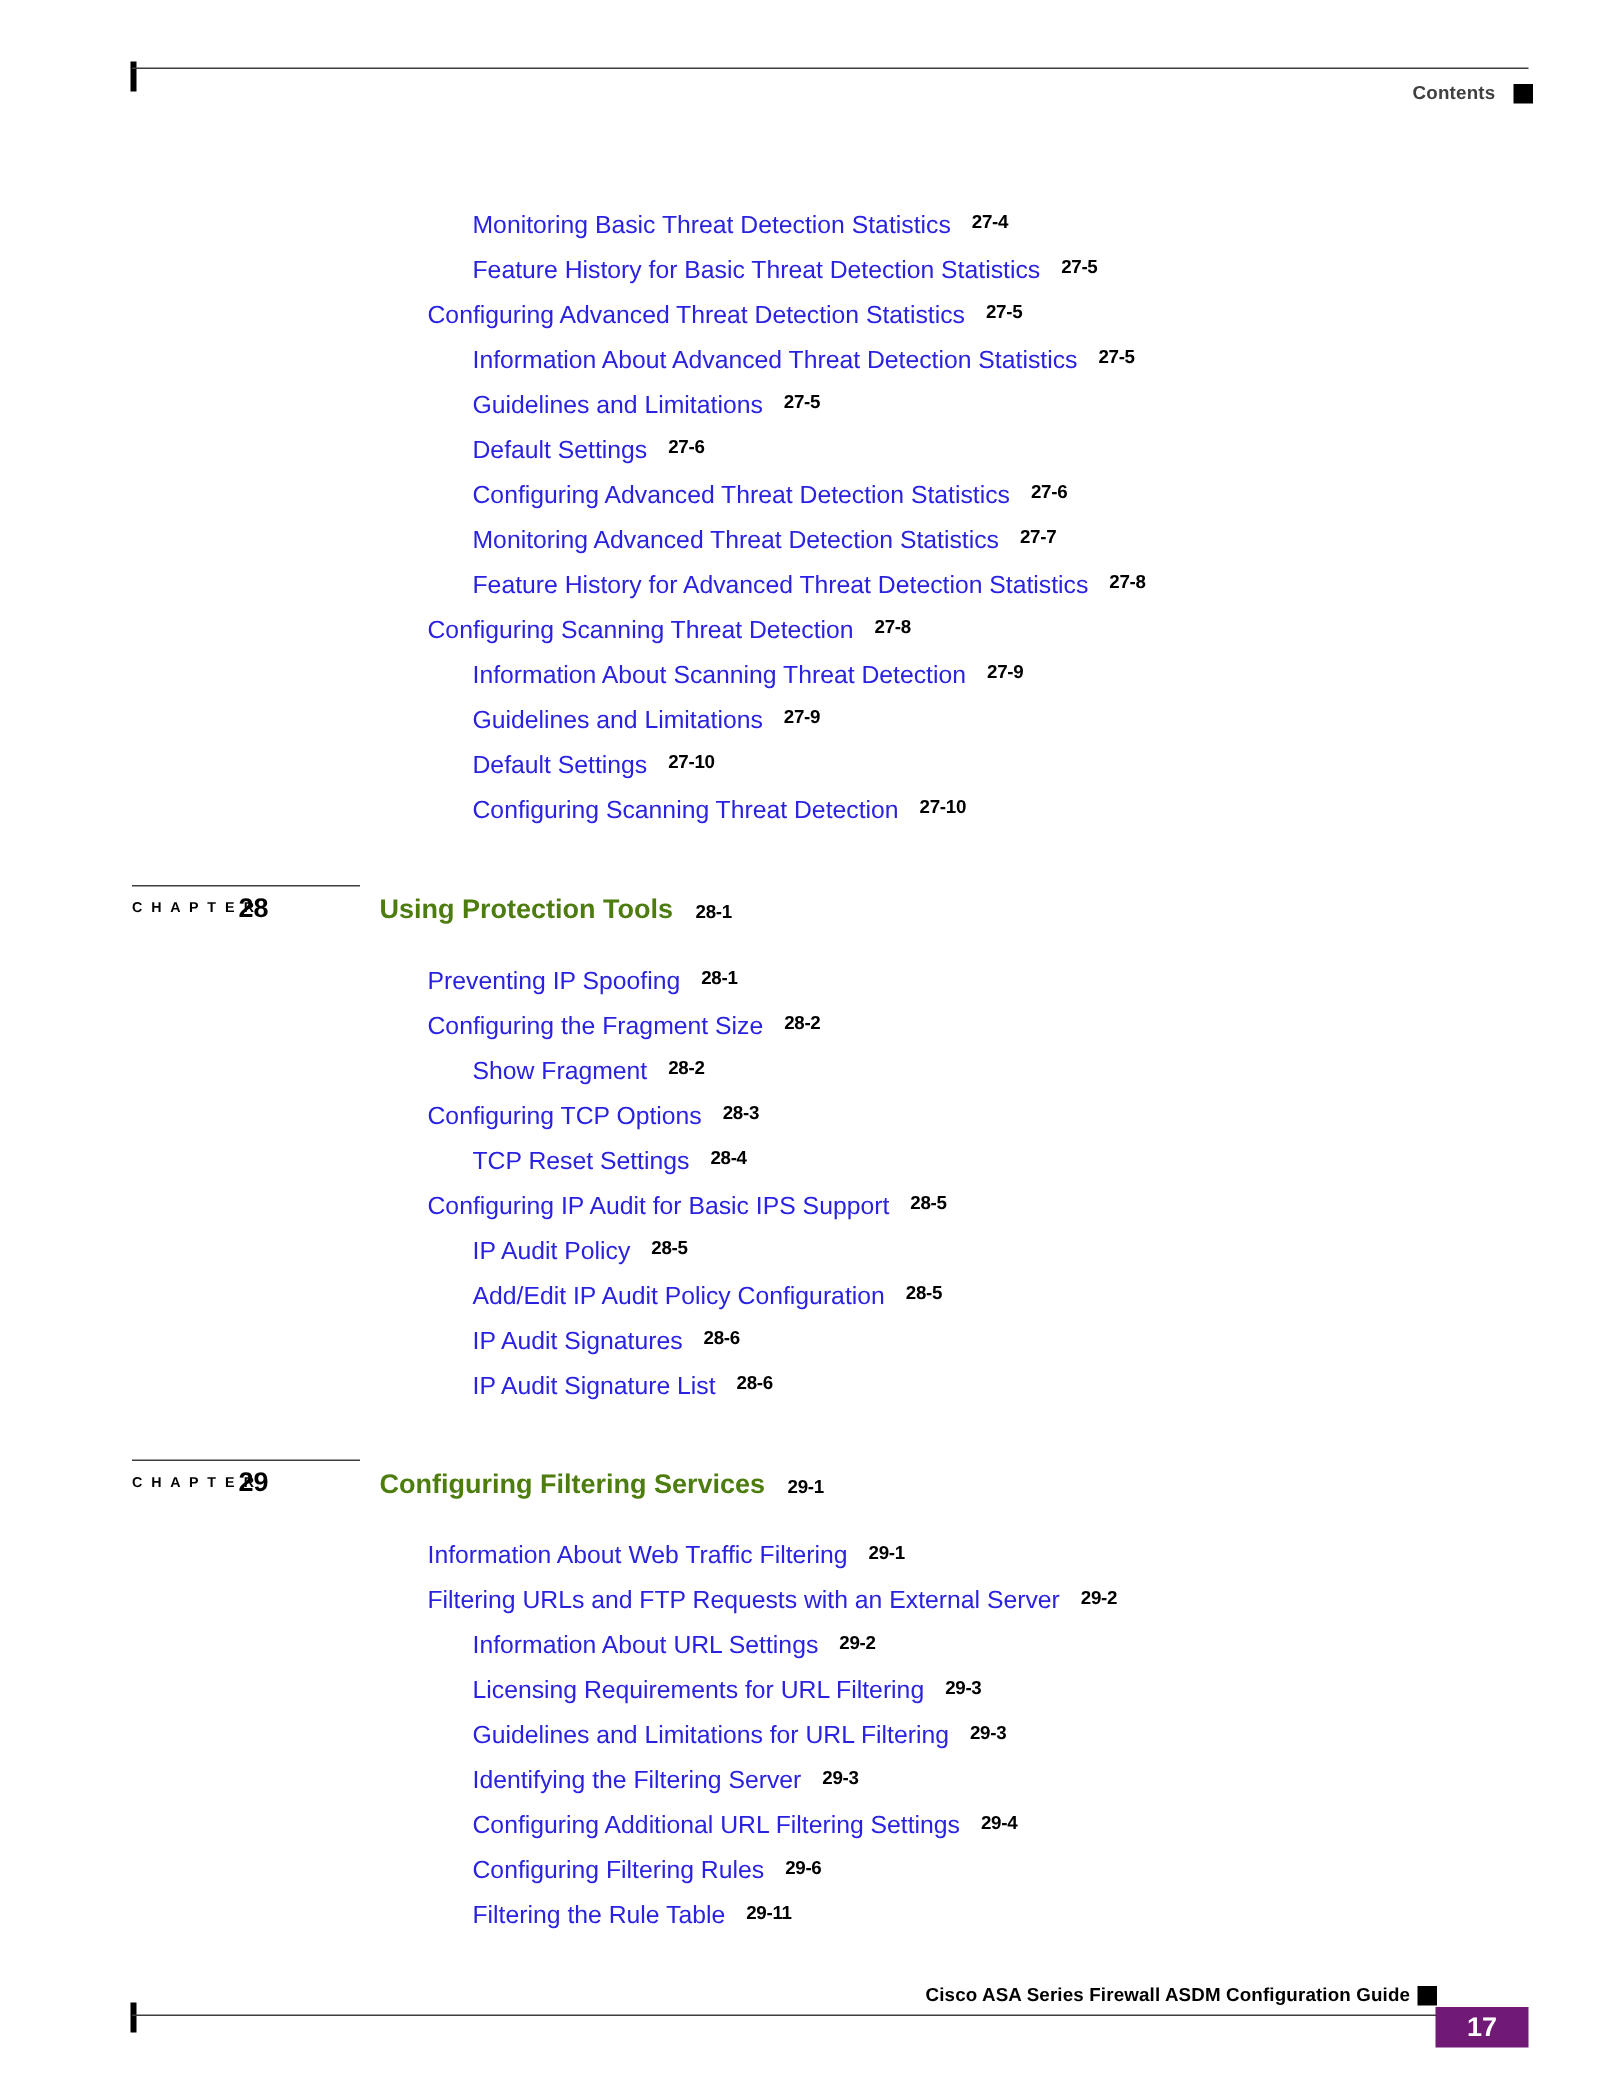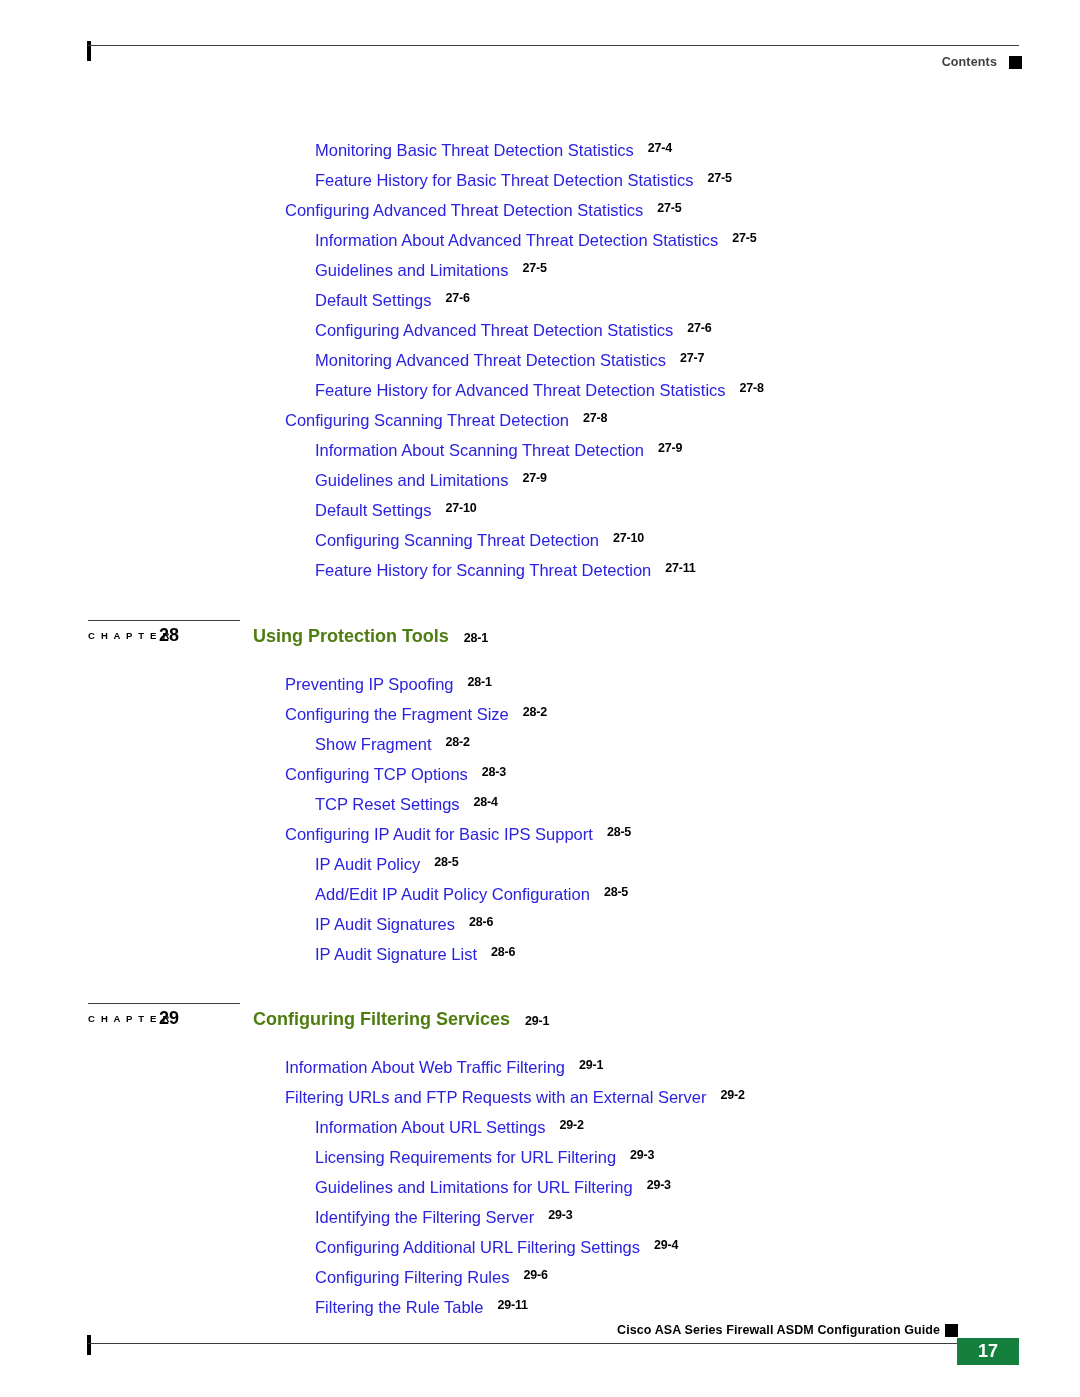--- a/index.html
+++ b/index.html
@@ -100,21 +100,21 @@
     width: 13px;
     height: 13px;
     background: #000000;
   }
   .footer-pagebox {
     position: absolute;
     left: 957px;
     top: 31px;
     width: 62px;
     height: 27px;
-    background: #15803d;
+    background: #701a75;
     color: #ffffff;
     font-size: 18px;
     font-weight: bold;
     display: flex;
     align-items: center;
     justify-content: center;
   }
 
   
   .toc {
@@ -263,24 +263,20 @@
       <span class="toc-title">Guidelines and Limitations</span>
       <span class="toc-page">27-9</span>
     </div>
     <div class="toc-entry lvl-2">
       <span class="toc-title">Default Settings</span>
       <span class="toc-page">27-10</span>
     </div>
     <div class="toc-entry lvl-2">
       <span class="toc-title">Configuring Scanning Threat Detection</span>
       <span class="toc-page">27-10</span>
-    </div>
-    <div class="toc-entry lvl-2">
-      <span class="toc-title">Feature History for Scanning Threat Detection</span>
-      <span class="toc-page">27-11</span>
     </div>
     <div class="chapter-block">
       <div class="chapter-rule"></div>
       <div class="chapter-tag">C H A P T E R</div>
       <div class="chapter-num">28</div>
       <div class="chapter-title-row">
         <span class="chapter-title">Using Protection Tools</span>
         <span class="chapter-page">28-1</span>
       </div>
     </div>

